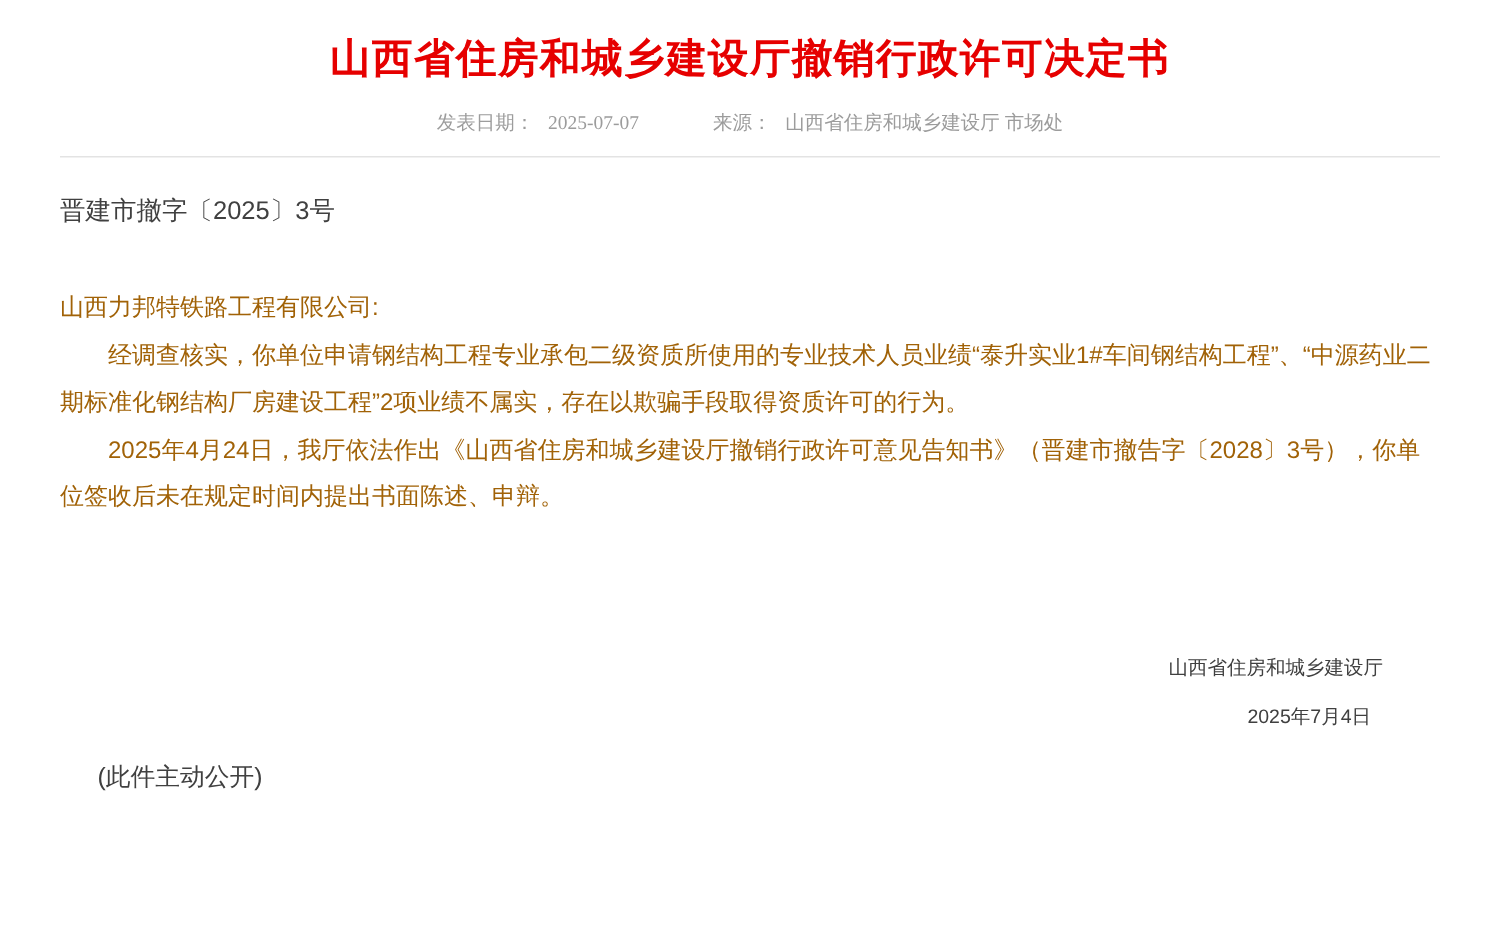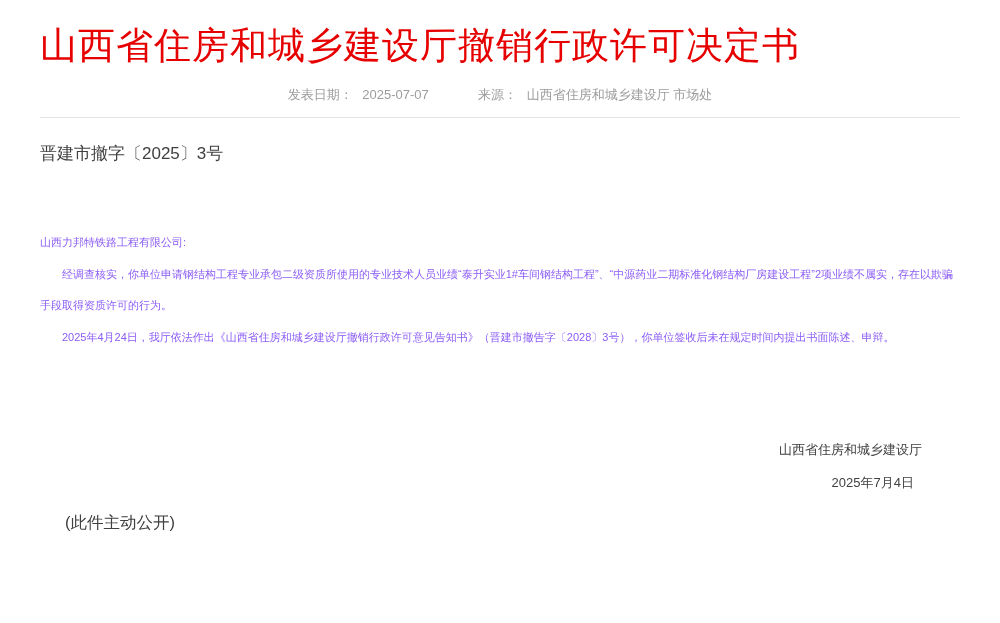--- a/index.html
+++ b/index.html
@@ -9,51 +9,52 @@
   }
   .page {
     width: 1000px;
     height: 623px;
     margin: 0 auto;
     background: #ffffff;
     padding: 22px 40px 20px 40px;
     overflow: hidden;
   }
   .doc-title {
-    font-size: 37px;
-    font-weight: normal;
+    text-align: center;
+    font-size: 27px;
+    font-weight: bold;
     color: #e60000;
     letter-spacing: 1px;
     line-height: 1.3;
   }
   .meta-row {
     margin-top: 16px;
     text-align: center;
     font-size: 13px;
     color: #9c9c9c;
   }
-  .meta-row .meta-group { display: inline-block; }
+  .meta-row .meta-group { display: inline-block; font-family: Liberation Serif, serif; }
   .meta-row .meta-label { margin-right: 6px; }
   .meta-row .meta-gap { display: inline-block; width: 42px; }
   .divider {
     margin-top: 13px;
     border: none;
     border-top: 1px solid #e3e3e3;
     height: 0;
   }
   .doc-number {
     margin-top: 24px;
     text-align: left;
     font-size: 17px;
     color: #404040;
   }
   .doc-body {
-    margin-top: 62px;
-    font-size: 11px;
-    color: #8b5cf6;
+    margin-top: 38px;
+    font-size: 16px;
+    color: #a16207;
     line-height: 31.5px;
   }
   .doc-body .salutation {
     text-indent: 0;
   }
   .doc-body p.para {
     text-indent: 2em;
     margin: 0;
   }
   .signature-block {

